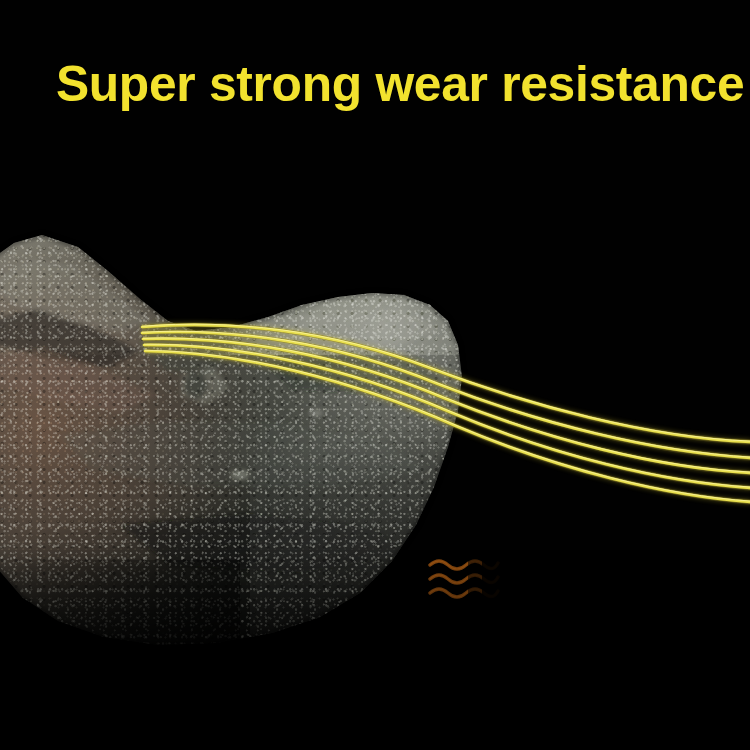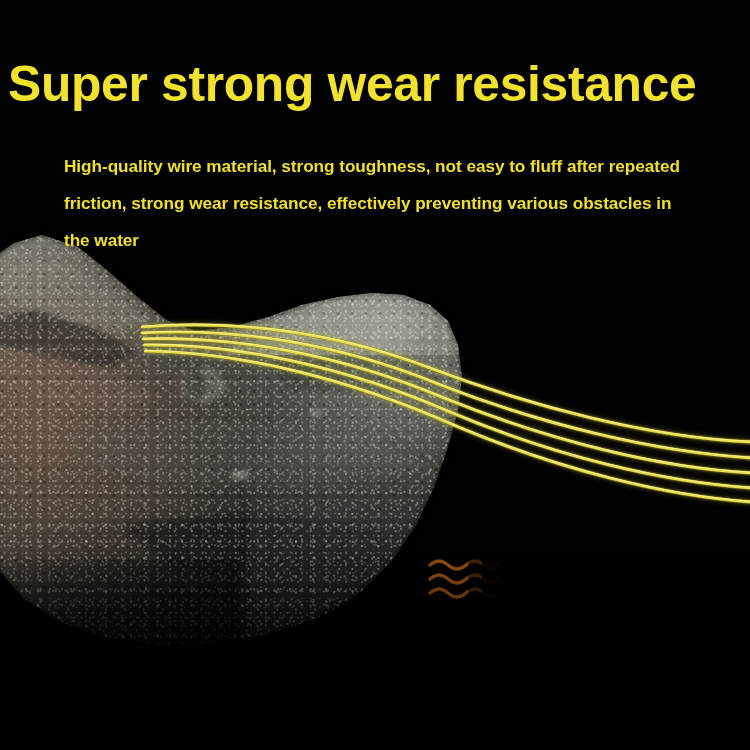--- a/index.html
+++ b/index.html
@@ -10,20 +10,21 @@
   }
   body {
     font-family: "Liberation Sans", sans-serif;
   }
   #stage {
     position: relative;
     width: 750px;
     height: 750px;
     background: #010101;
     overflow: hidden;
+    text-align: right;
   }
 
   
   .headline {
     position: absolute;
     left: 8px;
     top: 58px;
     width: 740px;
     height: 52px;
     font-family: "Liberation Sans Narrow", "Liberation Sans", sans-serif;
@@ -300,15 +301,14 @@
       <path d="M 2,9 Q 11,1 20,9 T 38,9 T 56,9 T 70,7"></path>
       <path d="M 2,23 Q 11,15 20,23 T 38,23 T 56,23 T 70,21"></path>
       <path d="M 2,37 Q 11,29 20,37 T 38,37 T 56,37 T 70,35"></path>
     </g>
     <rect x="40" y="-2" width="36" height="50" fill="#000" opacity="0.55"></rect>
     <rect x="54" y="-2" width="24" height="50" fill="#000" opacity="0.8"></rect>
   </svg>
 
   <div class="headline">Super strong wear resistance</div>
 
-  <div class="subcopy">High-quality wire material, strong toughness, not easy to fluff after repeated friction, strong wear resistance, effectively preventing various obstacles in the water</div>
 
 </div>
 
 </body></html>

